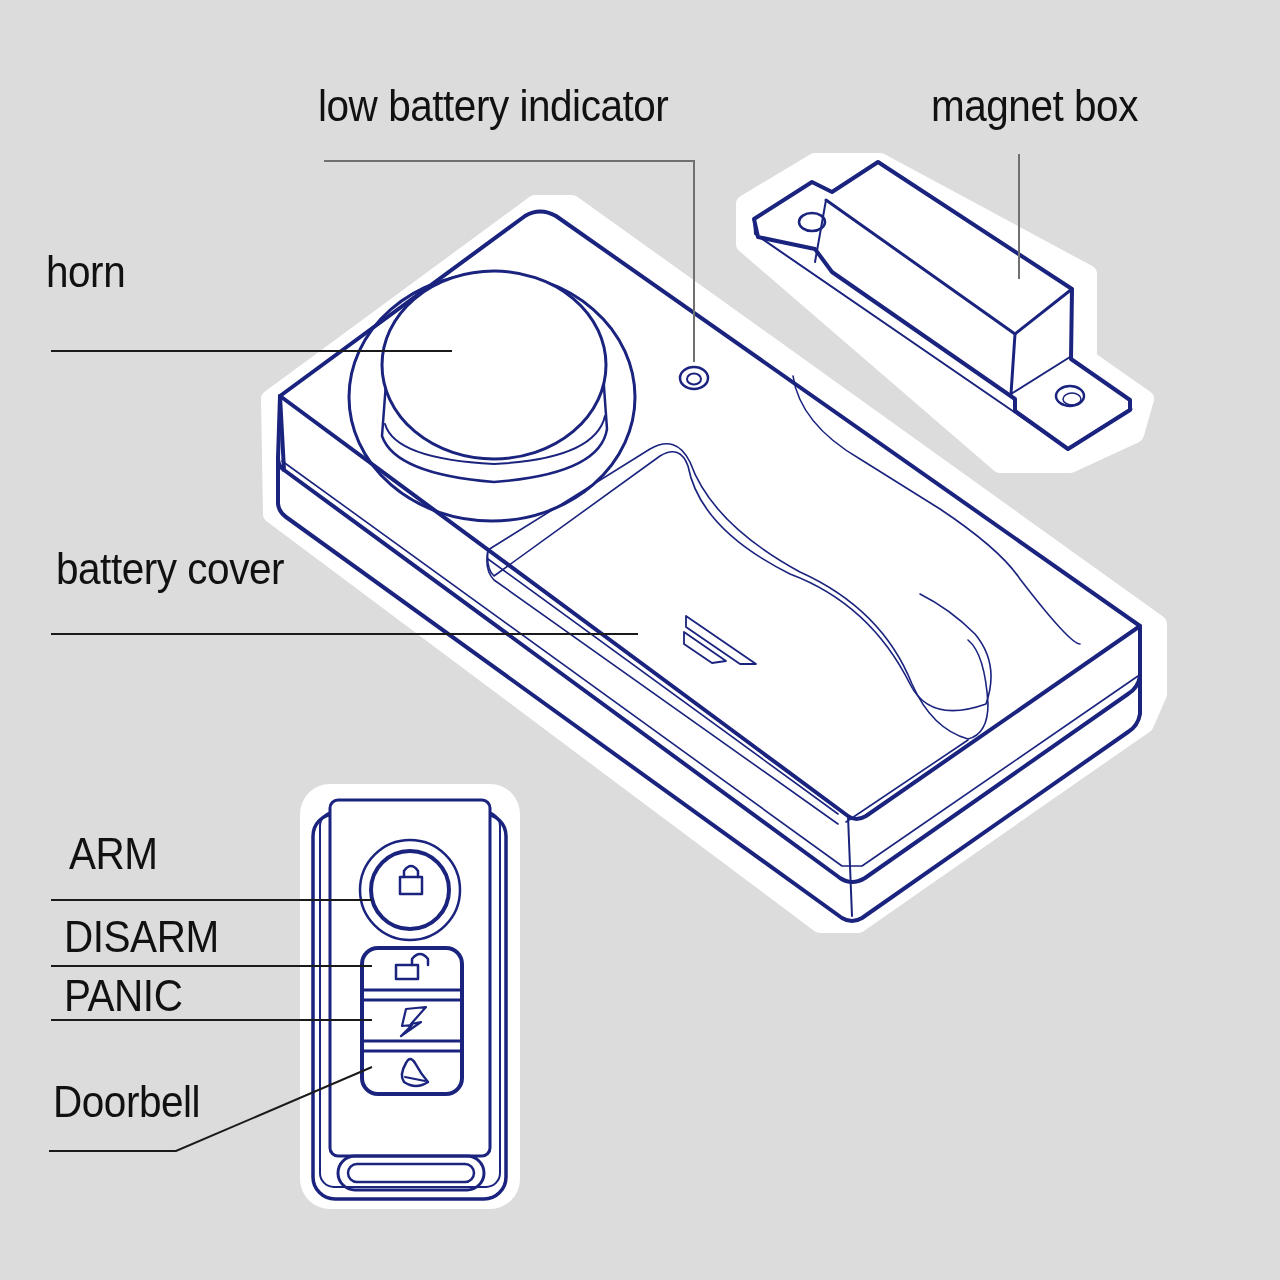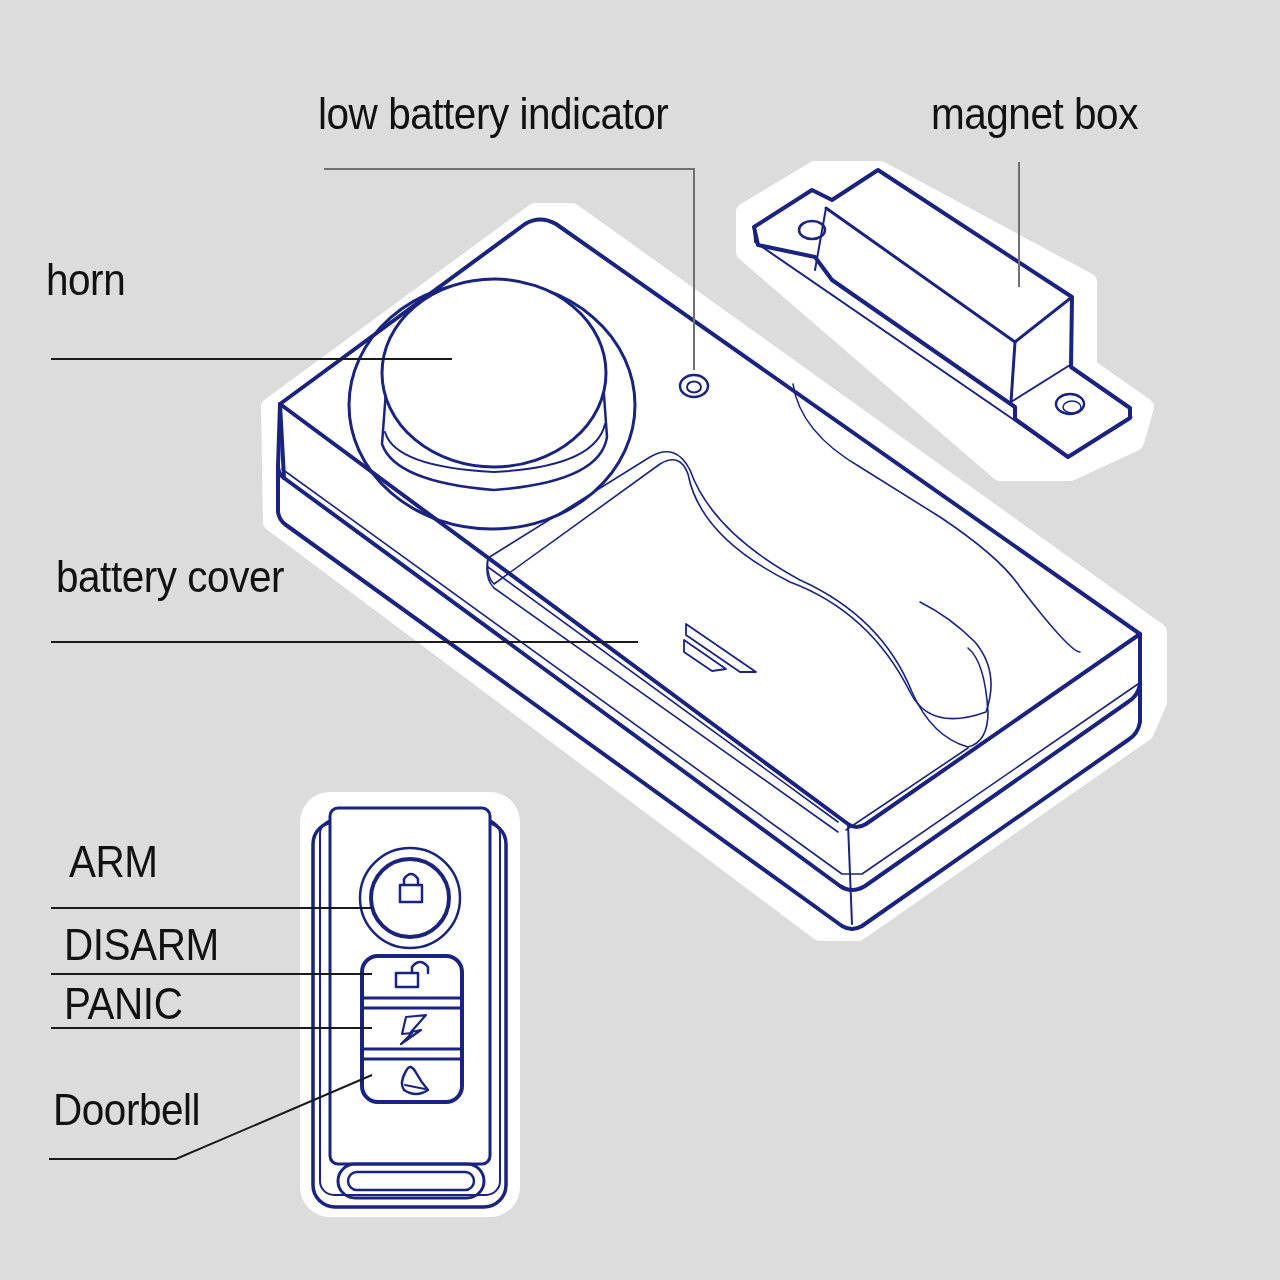--- a/index.html
+++ b/index.html
@@ -1,21 +1,21 @@
 <!DOCTYPE html>
 <html><head>
   <meta charset="utf-8">
   <style>
     html, body { margin: 0; padding: 0; }
     body {
       width: 1280px; height: 1280px; overflow: hidden;
       background: #dcdcdc;
       font-family: "Liberation Sans", sans-serif;
     }
-    #stage { position: absolute; left: 0; top: 12px; width: 1280px; height: 1152px; }
+    #stage { position: absolute; left: 0; top: 4px; width: 1280px; height: 1152px; }
     svg { position: absolute; left: 0; top: 0; }
     .label {
       position: absolute; color: #111; font-size: 44px; line-height: 1;
       letter-spacing: -0.5px; white-space: nowrap;
       transform: scaleX(0.92); transform-origin: left top;
     }
     .outline { fill: none; stroke: #1a237e; stroke-linejoin: round; stroke-linecap: round; }
     .halo { fill: #ffffff; stroke: #ffffff; stroke-linejoin: round; }
     .fill-white { fill: #ffffff; }
     .leader { fill: none; stroke-width: 2; }

